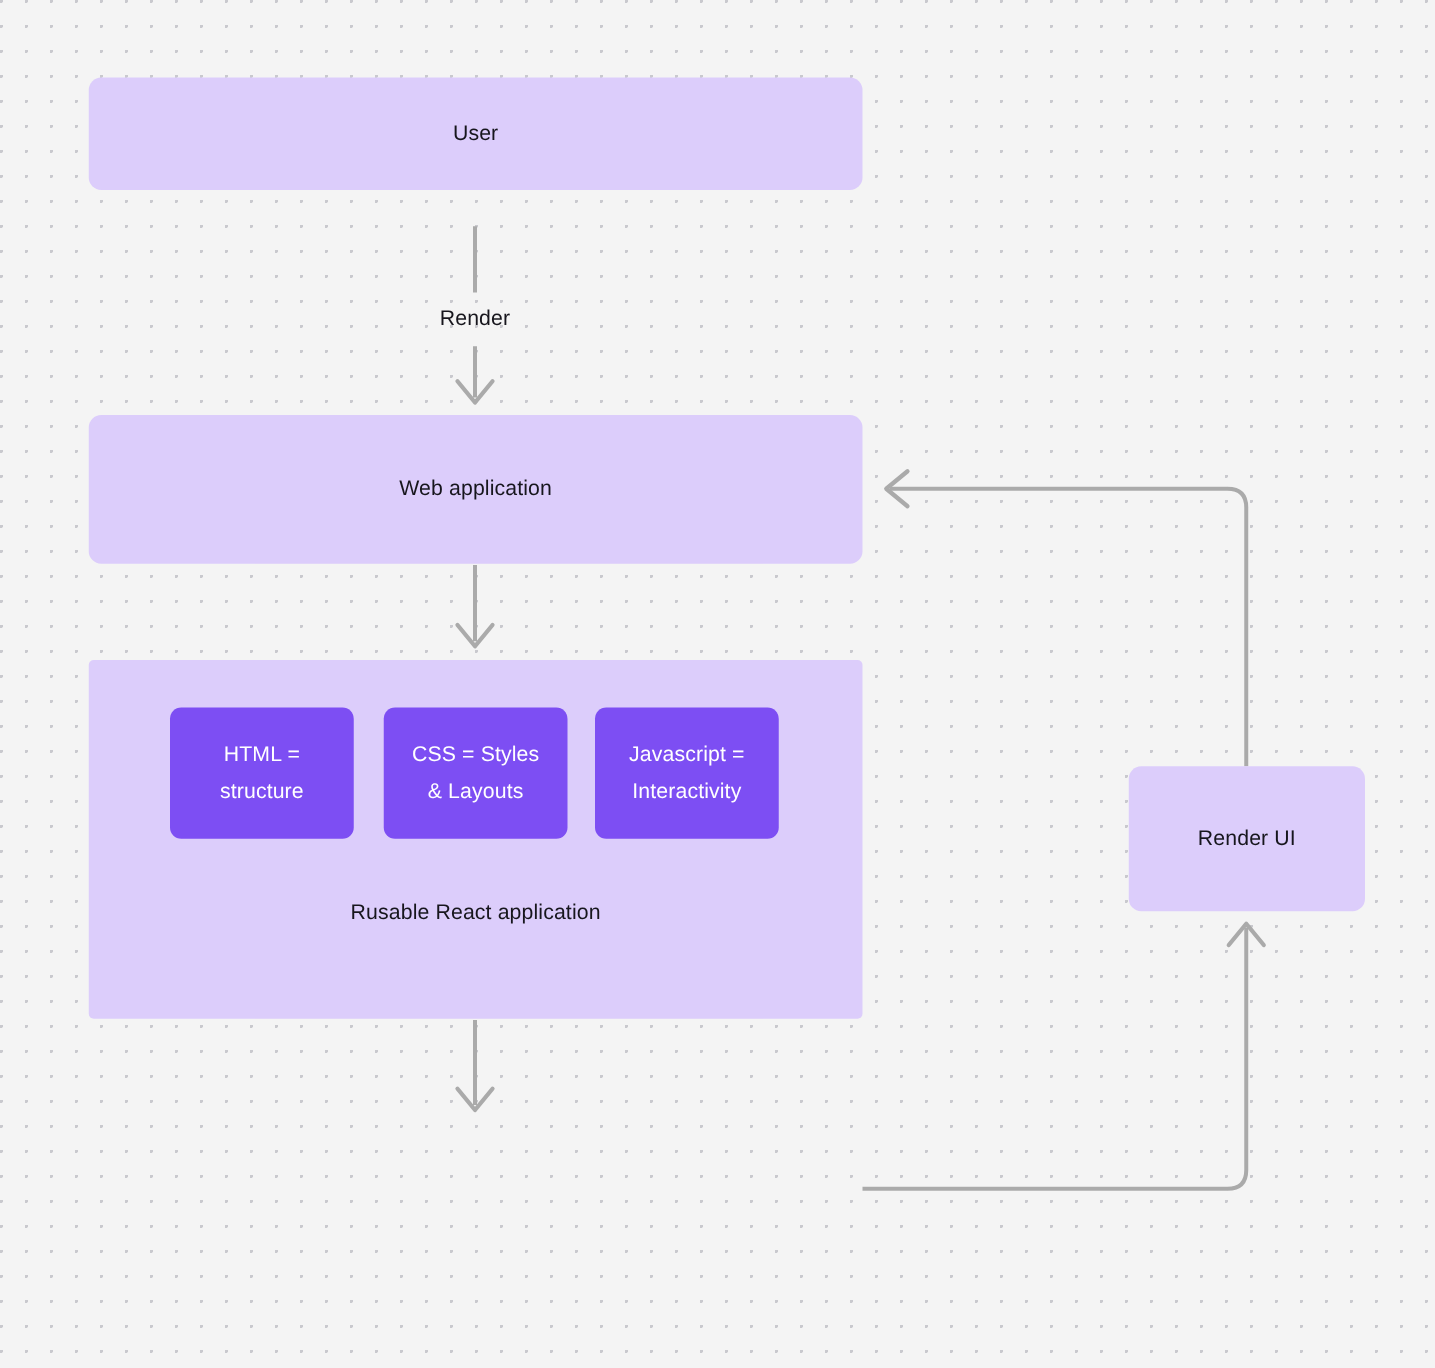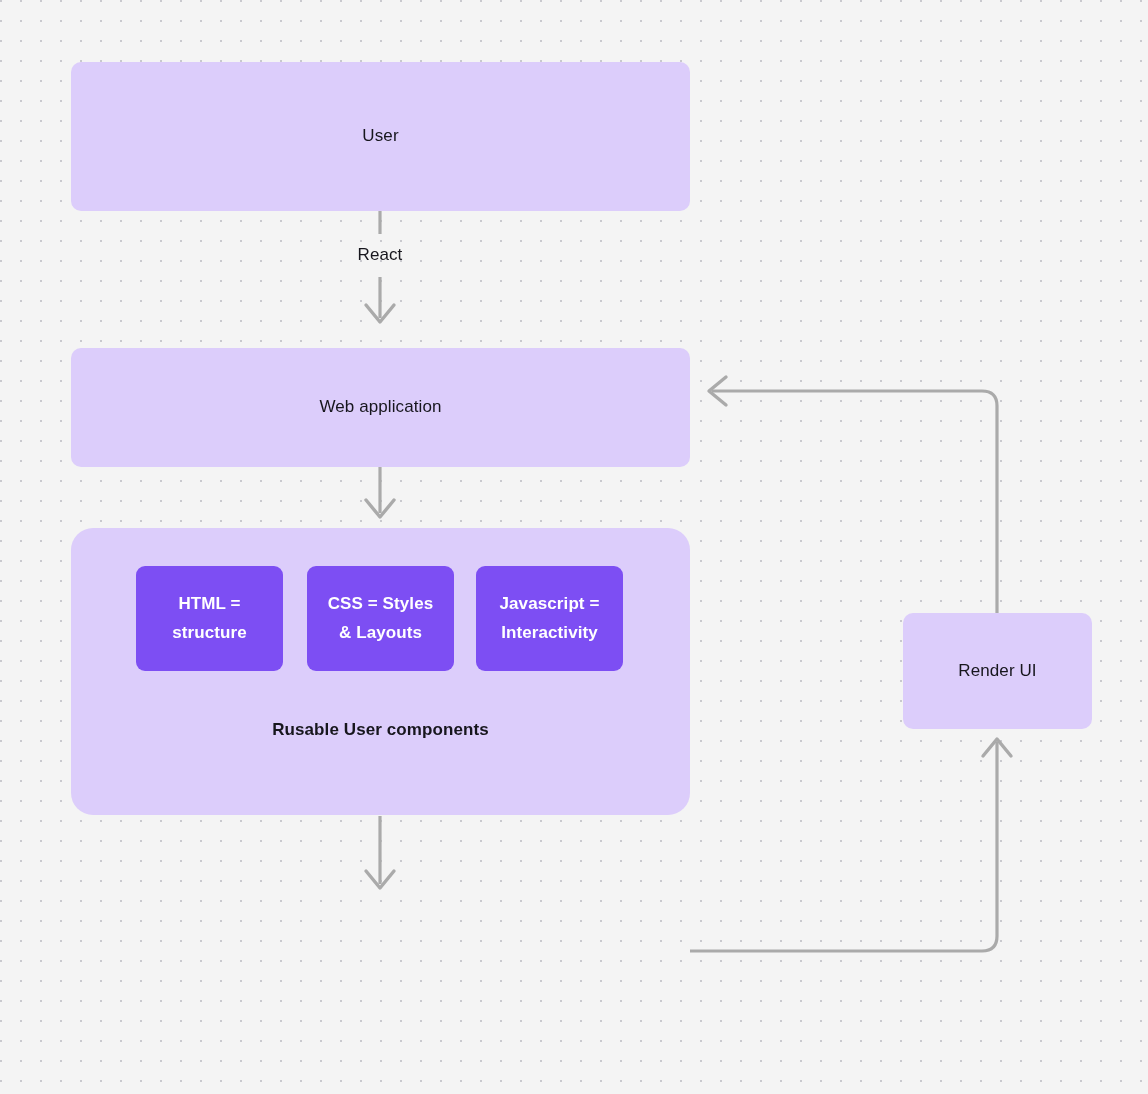--- a/index.html
+++ b/index.html
@@ -33,22 +33,21 @@
     font-weight: 400;
     line-height: 1.35;
     text-align: center;
     letter-spacing: 0.1px;
   }
 
   .node-group {
     position: absolute;
     box-sizing: border-box;
     background: #dccdfb;
-    border-radius: 22px;
-    font-weight: bold;
+    border-radius: 4px;
   }
 
   .chip {
     position: absolute;
     box-sizing: border-box;
     background: #7d4ef3;
     border-radius: 9px;
     display: flex;
     align-items: center;
     justify-content: center;
@@ -133,48 +132,48 @@
       <polyline class="head" points="983,756 997,739 1011,756"></polyline>
     </g>
 
     <g>
       <path d="M 997 613 L 997 406 Q 997 391 982 391 L 712 391"></path>
       <polyline class="head" points="726,377 709,391 726,405"></polyline>
     </g>
 
   </svg>
 
-  <div class="node" style="left:71px; top:62px; width:619px; height:149px;">
+  <div class="node" style="left:71px; top:62px; width:619px; height:90px;">
     <span>User</span>
   </div>
 
-  <div class="edge-label" style="left:300px; top:245px; width:160px;">React</div>
+  <div class="edge-label" style="left:300px; top:245px; width:160px;">Render</div>
 
-  <div class="node" style="left:71px; top:348px; width:619px; height:119px;">
+  <div class="node" style="left:71px; top:332px; width:619px; height:119px;">
     <span>Web application</span>
   </div>
 
   <div class="node-group" style="left:71px; top:528px; width:619px; height:287px;">
 
     <div class="chip" style="left:65px; top:38px; width:147px; height:105px;">
       <span>HTML =
 structure</span>
     </div>
 
     <div class="chip" style="left:405px; top:38px; width:147px; height:105px;">
       <span>Javascript =
 Interactivity</span>
     </div>
 
     <div class="chip" style="left:236px; top:38px; width:147px; height:105px;">
       <span>CSS = Styles
 &amp; Layouts</span>
     </div>
 
-    <div class="group-caption" style="top:192px;">Rusable User components</div>
+    <div class="group-caption" style="top:192px;">Rusable React application</div>
   </div>
 
 
   <div class="node" style="left:903px; top:613px; width:189px; height:116px;border-radius:10px;">
     <span>Render UI</span>
   </div>
 
 </div>
 
 </body></html>

